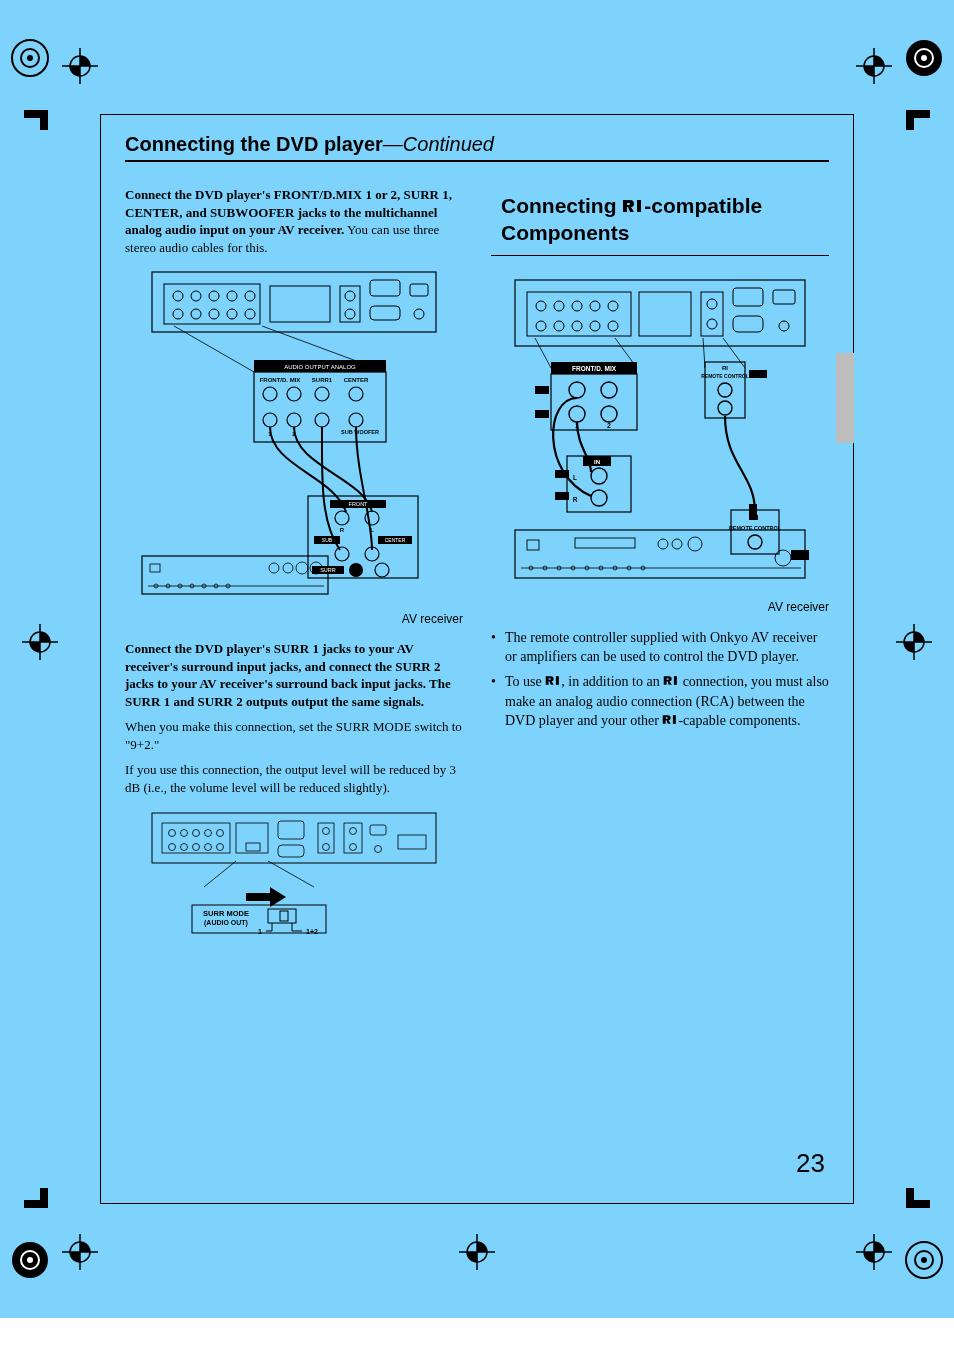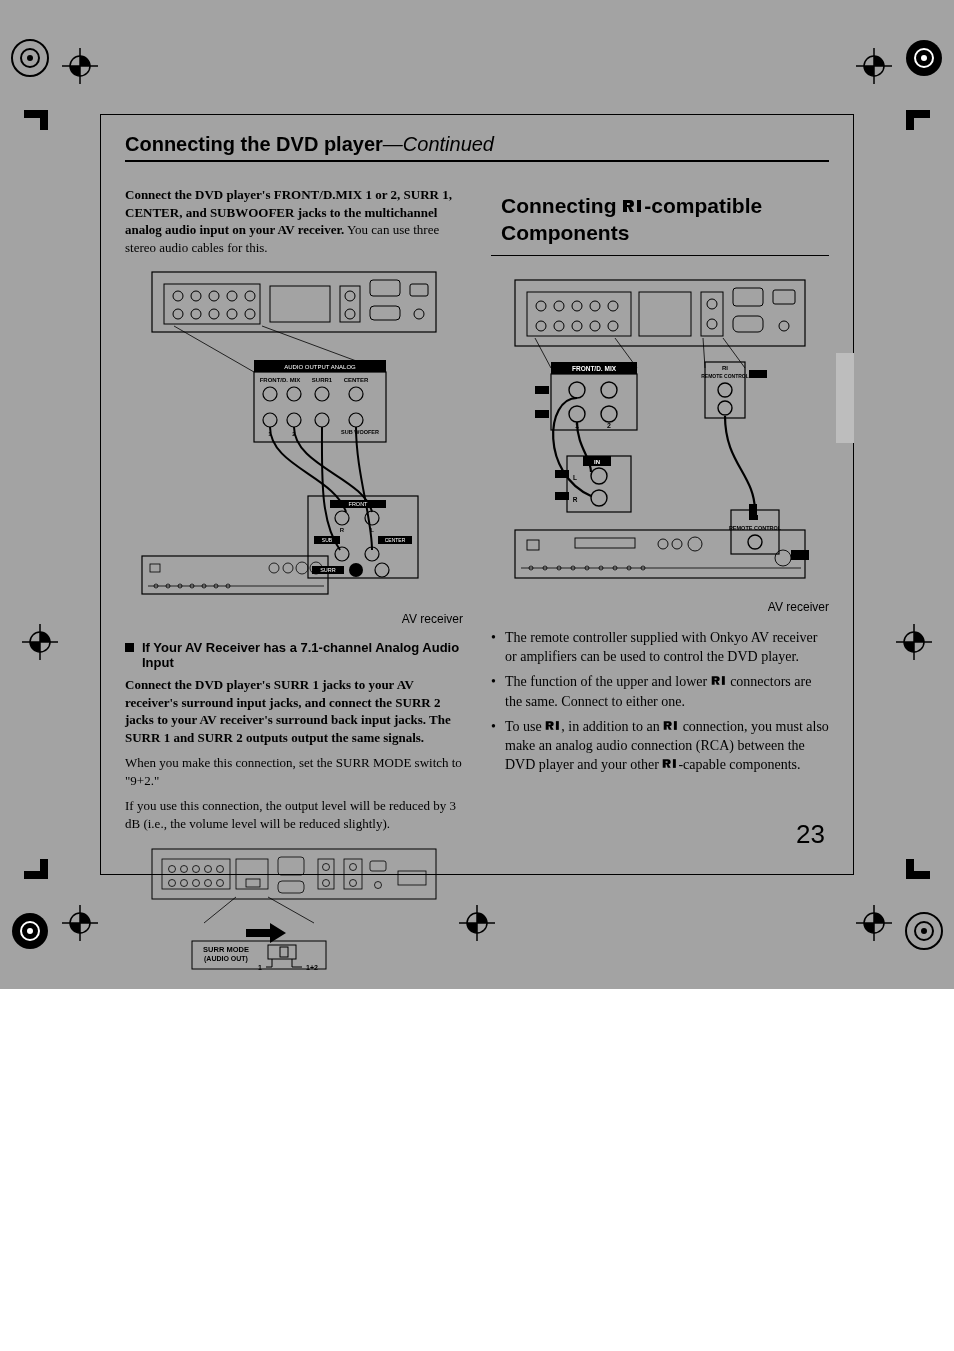--- a/index.html
+++ b/index.html
@@ -5,23 +5,23 @@
   html, body {
     margin: 0;
     padding: 0;
     background: #ffffff;
     font-family: "Times New Roman", Times, serif;
     color: #000;
   }
   .page {
     position: relative;
     width: 954px;
-    height: 989px;
+    height: 1318px;
     box-sizing: border-box;
-    background: #a3a3a3;
+    background: #7dd3fc;
   }
   
   .reg-mark {
     position: absolute;
     width: 36px; height: 36px;
   }
   .reg-mark svg { display:block; }
   .reg-circle-big {
     position: absolute;
     width: 44px; height: 44px;
@@ -399,24 +399,20 @@
             <circle cx="208" cy="288" r="7"></circle>
               <circle cx="238" cy="288" r="7"></circle>
           </g>
           <rect x="178" y="300" width="32" height="8" fill="#000"></rect>
           <text x="194" y="306" font-family="Arial" font-size="5.5" fill="#fff" text-anchor="middle">SURR</text>
           <circle cx="222" cy="304" r="7" fill="#000"></circle>
           <circle cx="248" cy="304" r="7" fill="none" stroke="#000" stroke-width="1.2"></circle>
         </svg>
         <p class="fig-caption">AV receiver</p>
 
-        <div class="square-bullet-head">
-          <span class="sq"></span>
-          <span>If Your AV Receiver has a 7.1-channel Analog Audio Input</span>
-        </div>
 
         <p class="body-text">
           <strong>Connect the DVD player's SURR 1 jacks to your AV receiver's surround input jacks, and connect the SURR 2 jacks to your AV receiver's surround back input jacks. The SURR 1 and SURR 2 outputs output the same signals.</strong>
         </p>
         <p class="body-text">When you make this connection, set the SURR MODE switch to "9+2."</p>
         <p class="body-text">If you use this connection, the output level will be reduced by 3 dB (i.e., the volume level will be reduced slightly).</p>
 
         <svg class="figure" width="320" height="130" viewBox="0 0 320 130">
           <rect x="18" y="6" width="284" height="50" fill="none" stroke="#000" stroke-width="1"></rect>
           <g stroke="#000" fill="none" stroke-width="0.8">
@@ -576,28 +572,20 @@
 
           <rect x="286" y="276" width="18" height="10" fill="#000"></rect>
         </svg>
         <p class="fig-caption">AV receiver</p>
 
         <ul class="bullets">
           <li>
             <span>The remote controller supplied with Onkyo AV receiver or amplifiers can be used to control the DVD player.</span>
           </li>
           <li>
-            <span>The function of the upper and lower </span><span class="ri-glyph">
-                <svg width="16" height="11" viewBox="0 0 22 14">
-                  <path d="M1 13 V1 H8 Q12 1 12 5 Q12 8 9 8 L12 13 H8 L6 8 H5 V13 Z M5 4 V6 H7 Q8 6 8 5 Q8 4 7 4 Z" fill="#000"></path>
-                  <rect x="15" y="1" width="4" height="12" fill="#000"></rect>
-                </svg>
-              </span><span> connectors are the same. Connect to either one.</span>
-          </li>
-          <li>
             <span>To use </span><span class="ri-glyph">
                 <svg width="16" height="11" viewBox="0 0 22 14">
                   <path d="M1 13 V1 H8 Q12 1 12 5 Q12 8 9 8 L12 13 H8 L6 8 H5 V13 Z M5 4 V6 H7 Q8 6 8 5 Q8 4 7 4 Z" fill="#000"></path>
                   <rect x="15" y="1" width="4" height="12" fill="#000"></rect>
                 </svg>
               </span><span>, in addition to an </span><span class="ri-glyph">
                 <svg width="16" height="11" viewBox="0 0 22 14">
                   <path d="M1 13 V1 H8 Q12 1 12 5 Q12 8 9 8 L12 13 H8 L6 8 H5 V13 Z M5 4 V6 H7 Q8 6 8 5 Q8 4 7 4 Z" fill="#000"></path>
                   <rect x="15" y="1" width="4" height="12" fill="#000"></rect>
                 </svg>

